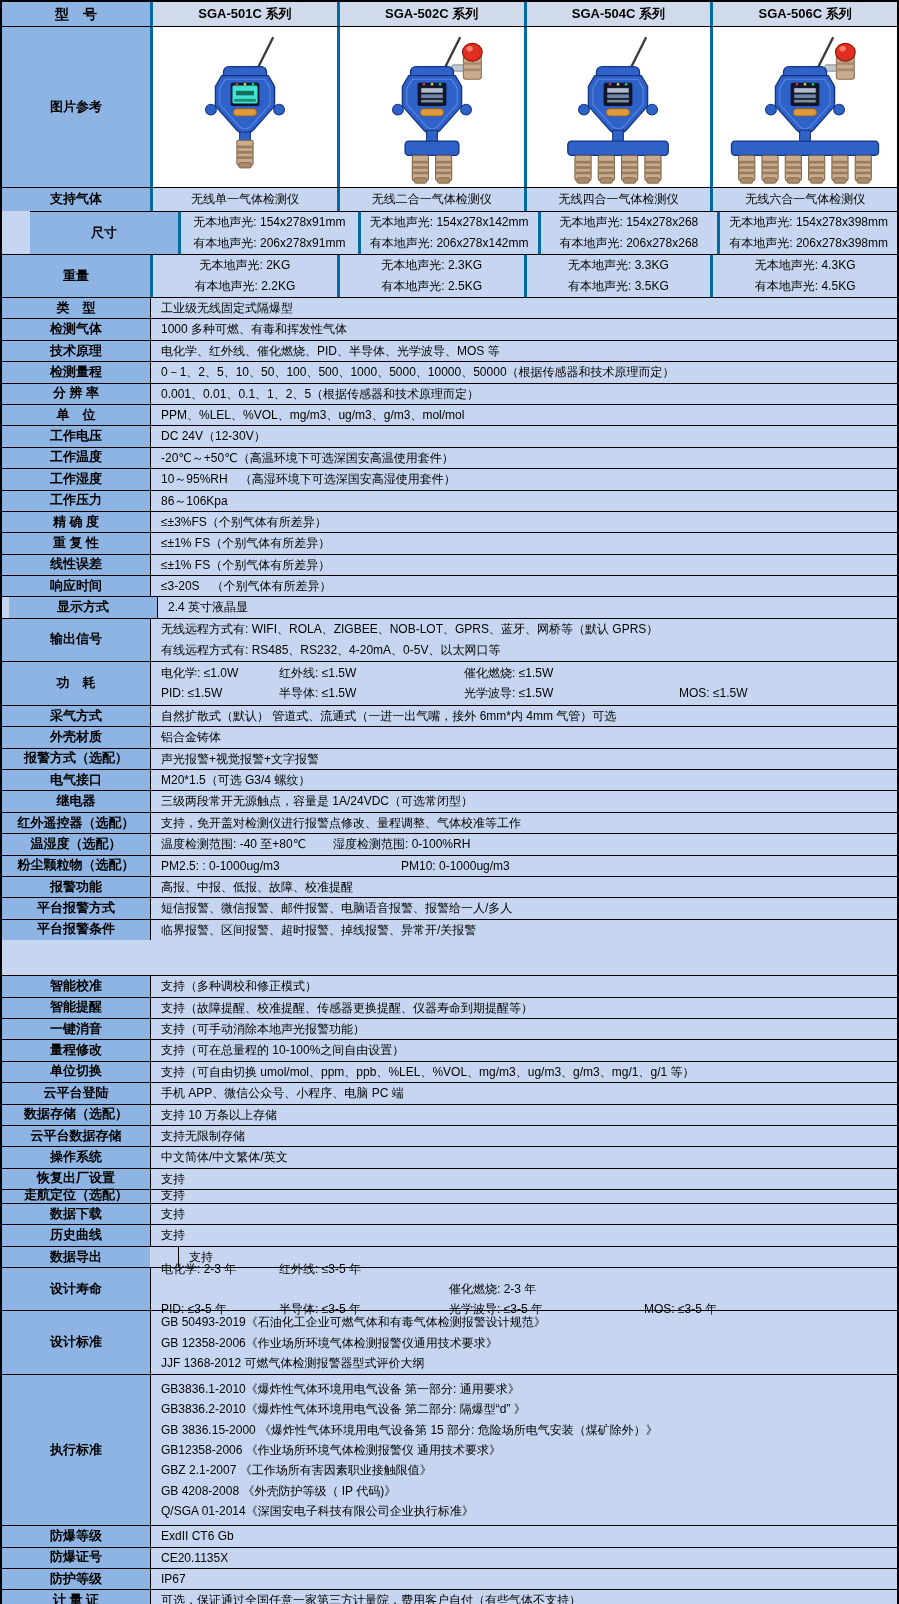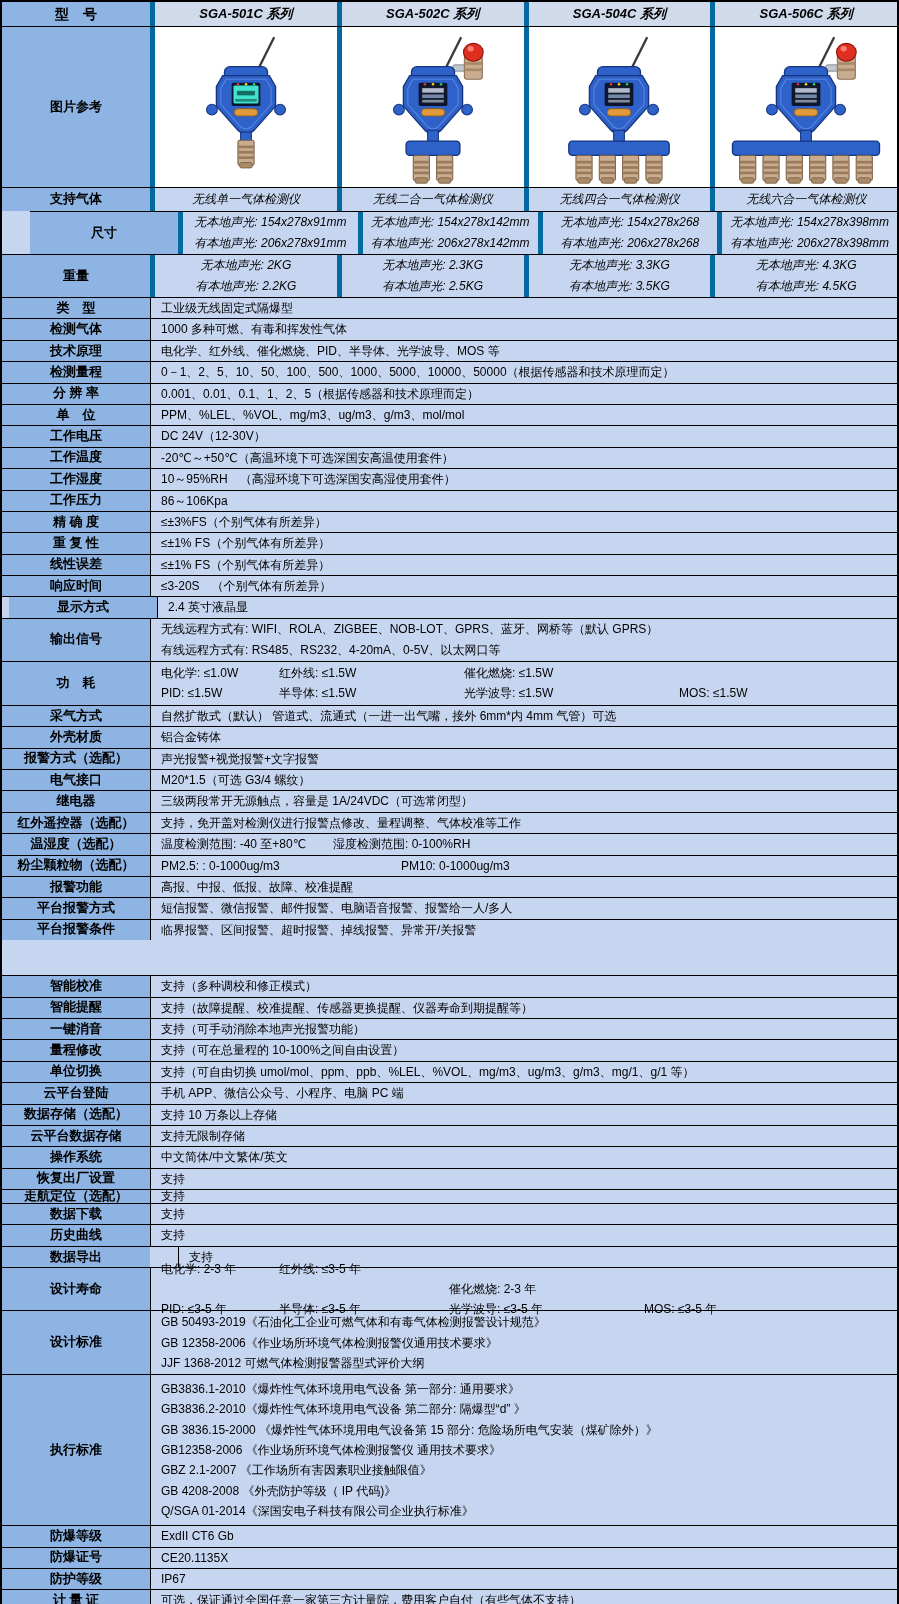--- a/index.html
+++ b/index.html
@@ -3,22 +3,22 @@
 <meta charset="utf-8">
 <style>
   html,body{margin:0;padding:0;background:#fff;}
   body{font-family:"Liberation Sans","DejaVu Sans",sans-serif;color:#000;}
   #spec-table{width:899px;border:2px solid #000;box-sizing:border-box;background:#C7D6F0;}
   .row{display:flex;border-top:1px solid #000;box-sizing:border-box;}
   .row:first-child{border-top:none;}
   .label-cell{width:148px;min-width:148px;background:#8DB4E2;display:flex;align-items:center;justify-content:center;
     font-weight:bold;font-size:13px;text-align:center;line-height:1.15;padding:1px 2px;box-sizing:border-box;}
   .content{flex:1;display:flex;min-width:0;}
-  .col-cell{flex:1;border-left:5px solid #0369a1;display:flex;flex-direction:column;align-items:center;justify-content:center;
-    font-size:12px;box-sizing:border-box;padding:1px 2px;min-width:0;font-style:italic;}
+  .col-cell{flex:1;border-left:3px solid #0369a1;display:flex;flex-direction:column;align-items:center;justify-content:center;
+    font-size:12px;box-sizing:border-box;padding:1px 2px;min-width:0;}
   .col-cell .ln{line-height:1.75;white-space:nowrap;}
   .header-row .label-cell{font-size:14px;}
   .header-row .col-cell{background:#D0DAEB;font-weight:bold;font-size:13px;}
   .image-row .col-cell{background:#FFFFFF;padding:0;}
   .value-cell{flex:1;border-left:1px solid #000;display:flex;flex-direction:column;justify-content:center;
     font-size:12px;box-sizing:border-box;padding:2px 0 2px 10px;min-width:0;}
   .value-cell .ln{line-height:1.7;white-space:nowrap;display:flex;}
   .seg{display:inline-block;white-space:nowrap;}
   svg{display:block;}
 </style>
@@ -572,21 +572,21 @@
       </div>
     </div>
     <div class="row" style="height: 21.4px;">
       <div class="label-cell">恢复出厂设置</div>
       <div class="value-cell">
         <div class="ln">
           <span class="seg">支持</span>
         </div>
       </div>
     </div>
-    <div class="row" style="height: 14px;">
+    <div class="row" style="height: 14px; font-family: Liberation Mono, monospace;">
       <div class="label-cell">走航定位（选配）</div>
       <div class="value-cell">
         <div class="ln">
           <span class="seg">支持</span>
         </div>
       </div>
     </div>
     <div class="row" style="height: 21.4px;">
       <div class="label-cell">数据下载</div>
       <div class="value-cell">

